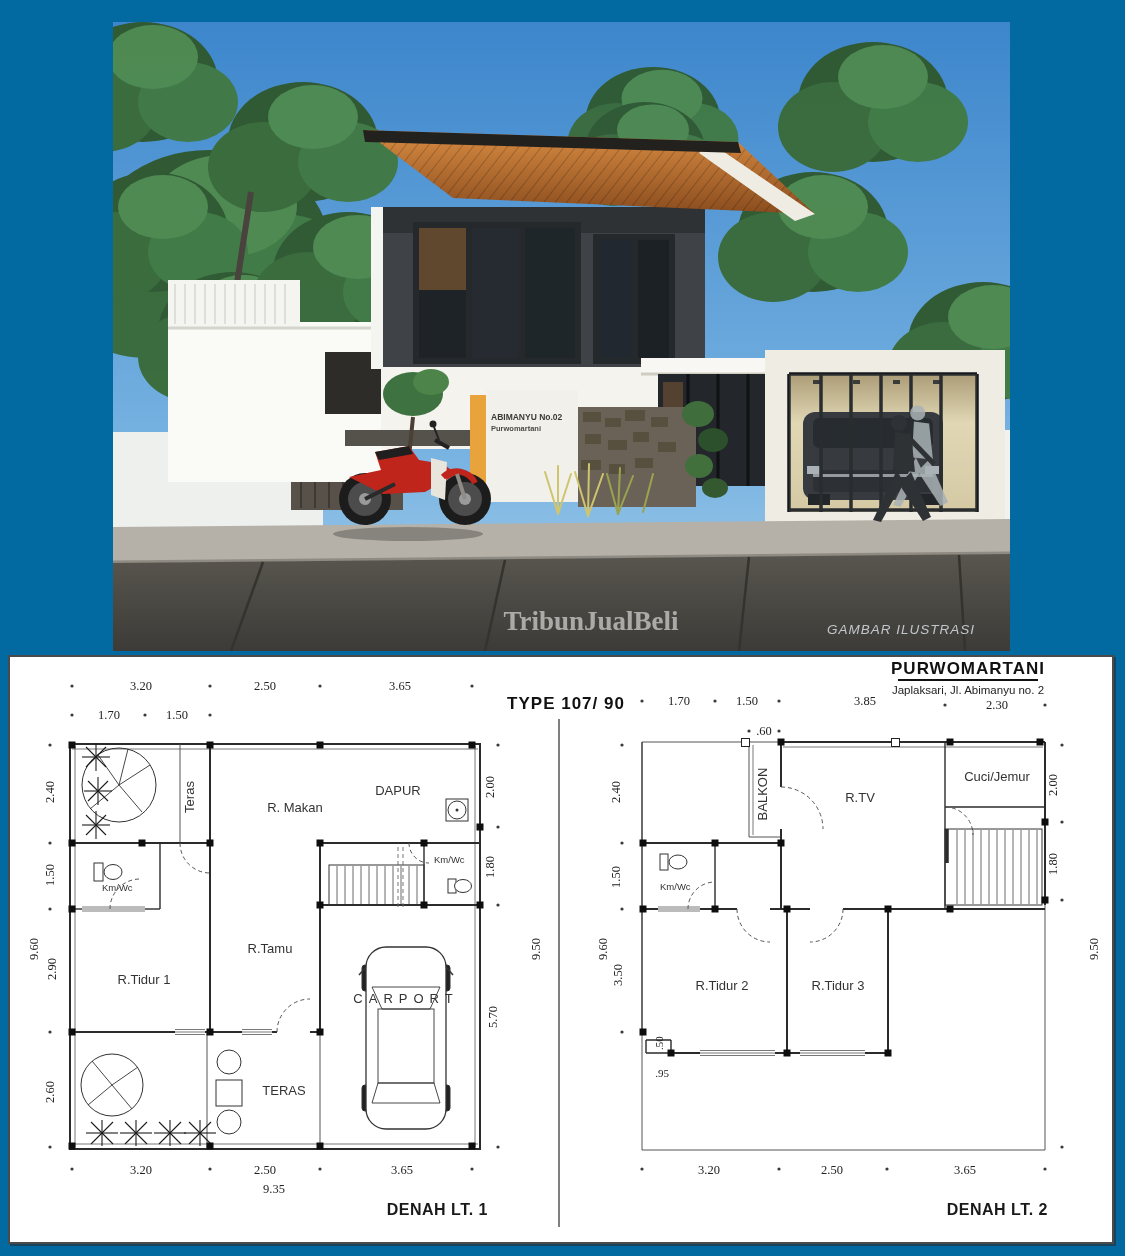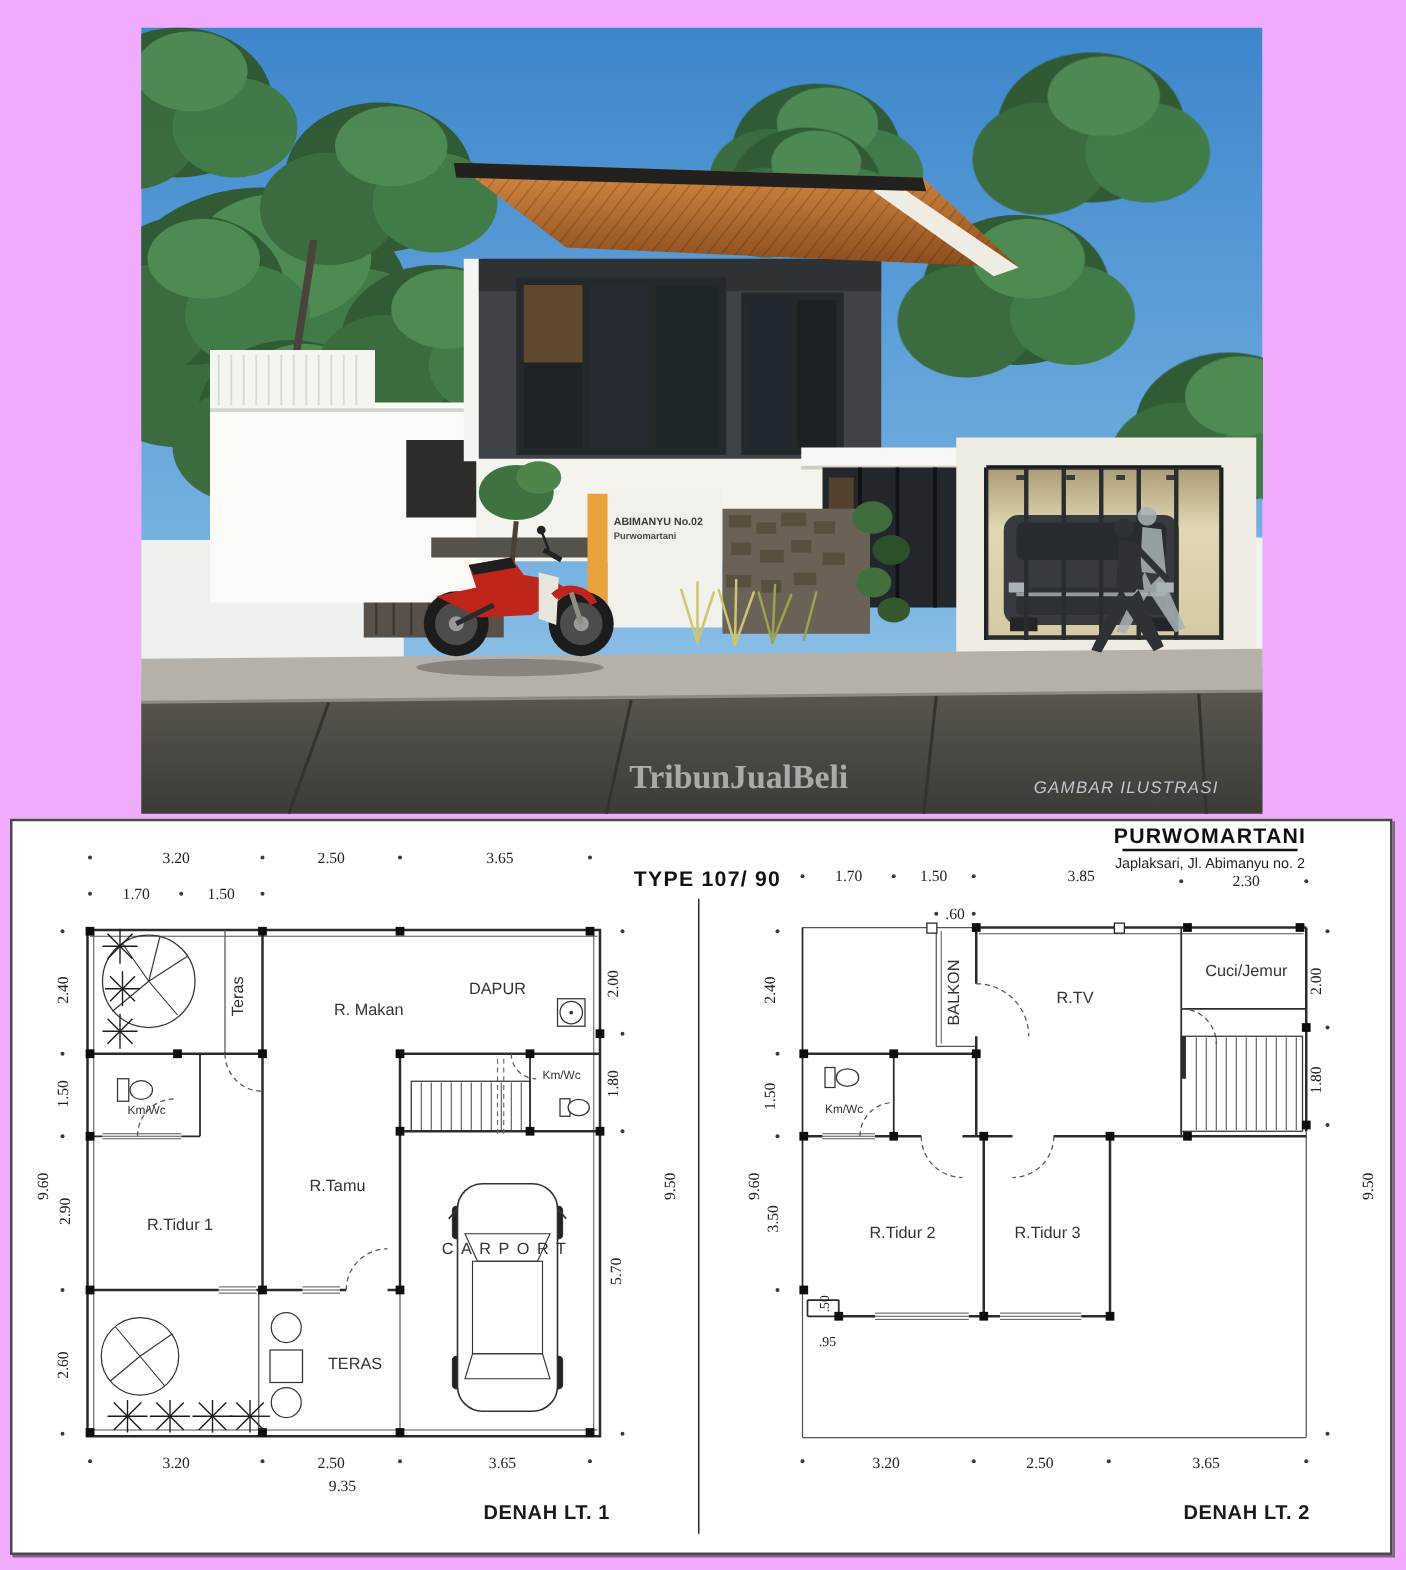--- a/index.html
+++ b/index.html
@@ -1,16 +1,16 @@
 <!DOCTYPE html>
 <html><head>
 <meta charset="utf-8">
 <style>
   html,body{margin:0;padding:0;background:#ffffff;}
-  .canvas{position:relative;width:1125px;height:1256px;background:#f0abfc;outline:1px solid #c8c8c8;overflow:hidden;font-family:"Liberation Sans",sans-serif;}
+  .canvas{position:relative;width:1125px;height:1256px;background:#0369a1;outline:1px solid #c8c8c8;overflow:hidden;font-family:"Liberation Sans",sans-serif;}
   .photo-wrap{position:absolute;left:113px;top:22px;width:897px;height:629px;}
   .plans-wrap{position:absolute;left:8px;top:655px;width:1102px;height:585px;border:2px solid #4a4a4a;box-shadow:2px 2px 0 rgba(40,40,40,.55);background:#fff;}
   svg{display:block;}
   text{user-select:none;}
   .dim{font-family:"Liberation Serif",serif;font-size:12.5px;fill:#222;}
   .dim-sm{font-family:"Liberation Serif",serif;font-size:11px;fill:#222;}
   .room{font-family:"Liberation Sans",sans-serif;font-size:13px;fill:#333;}
   .room-sm{font-family:"Liberation Sans",sans-serif;font-size:9.5px;fill:#333;}
   .plan-title{font-family:"Liberation Sans",sans-serif;font-size:16px;font-weight:bold;fill:#1a1a1a;letter-spacing:.5px;}
   .hdr-title{font-family:"Liberation Sans",sans-serif;font-size:17px;font-weight:bold;fill:#111;letter-spacing:1px;}

